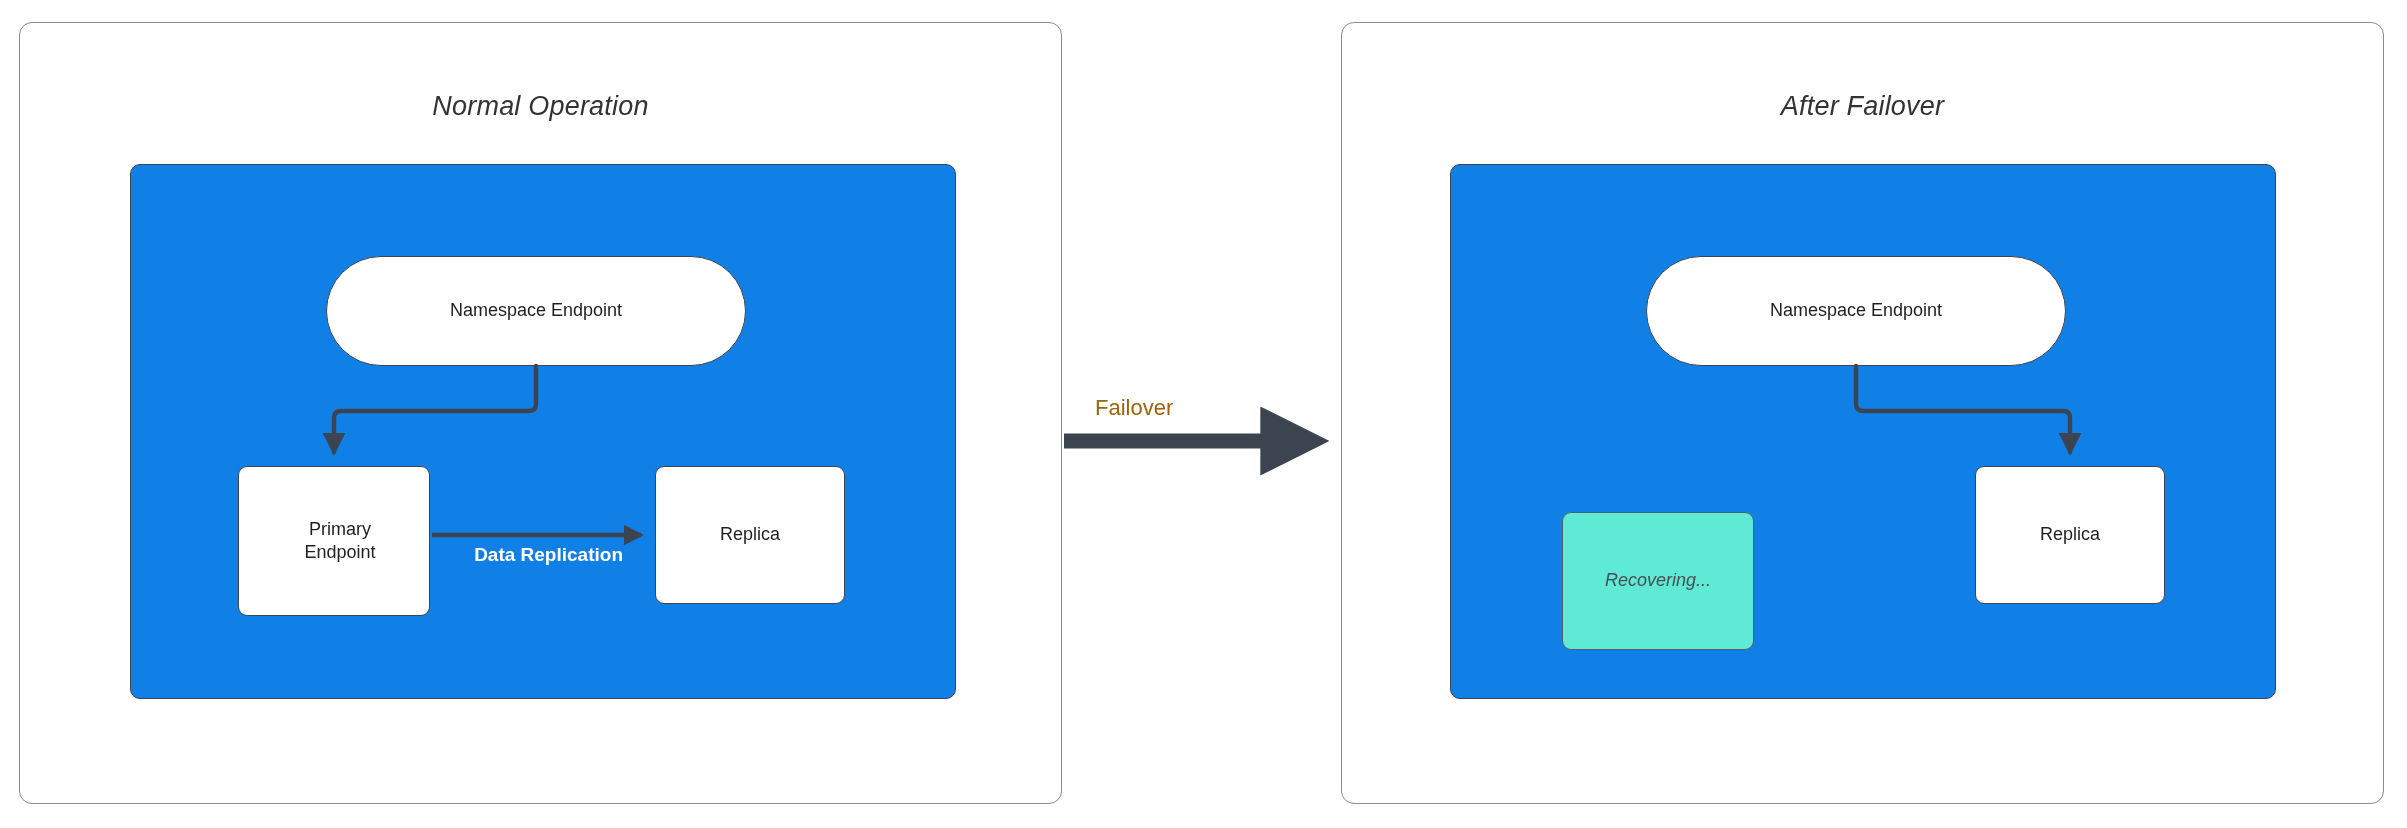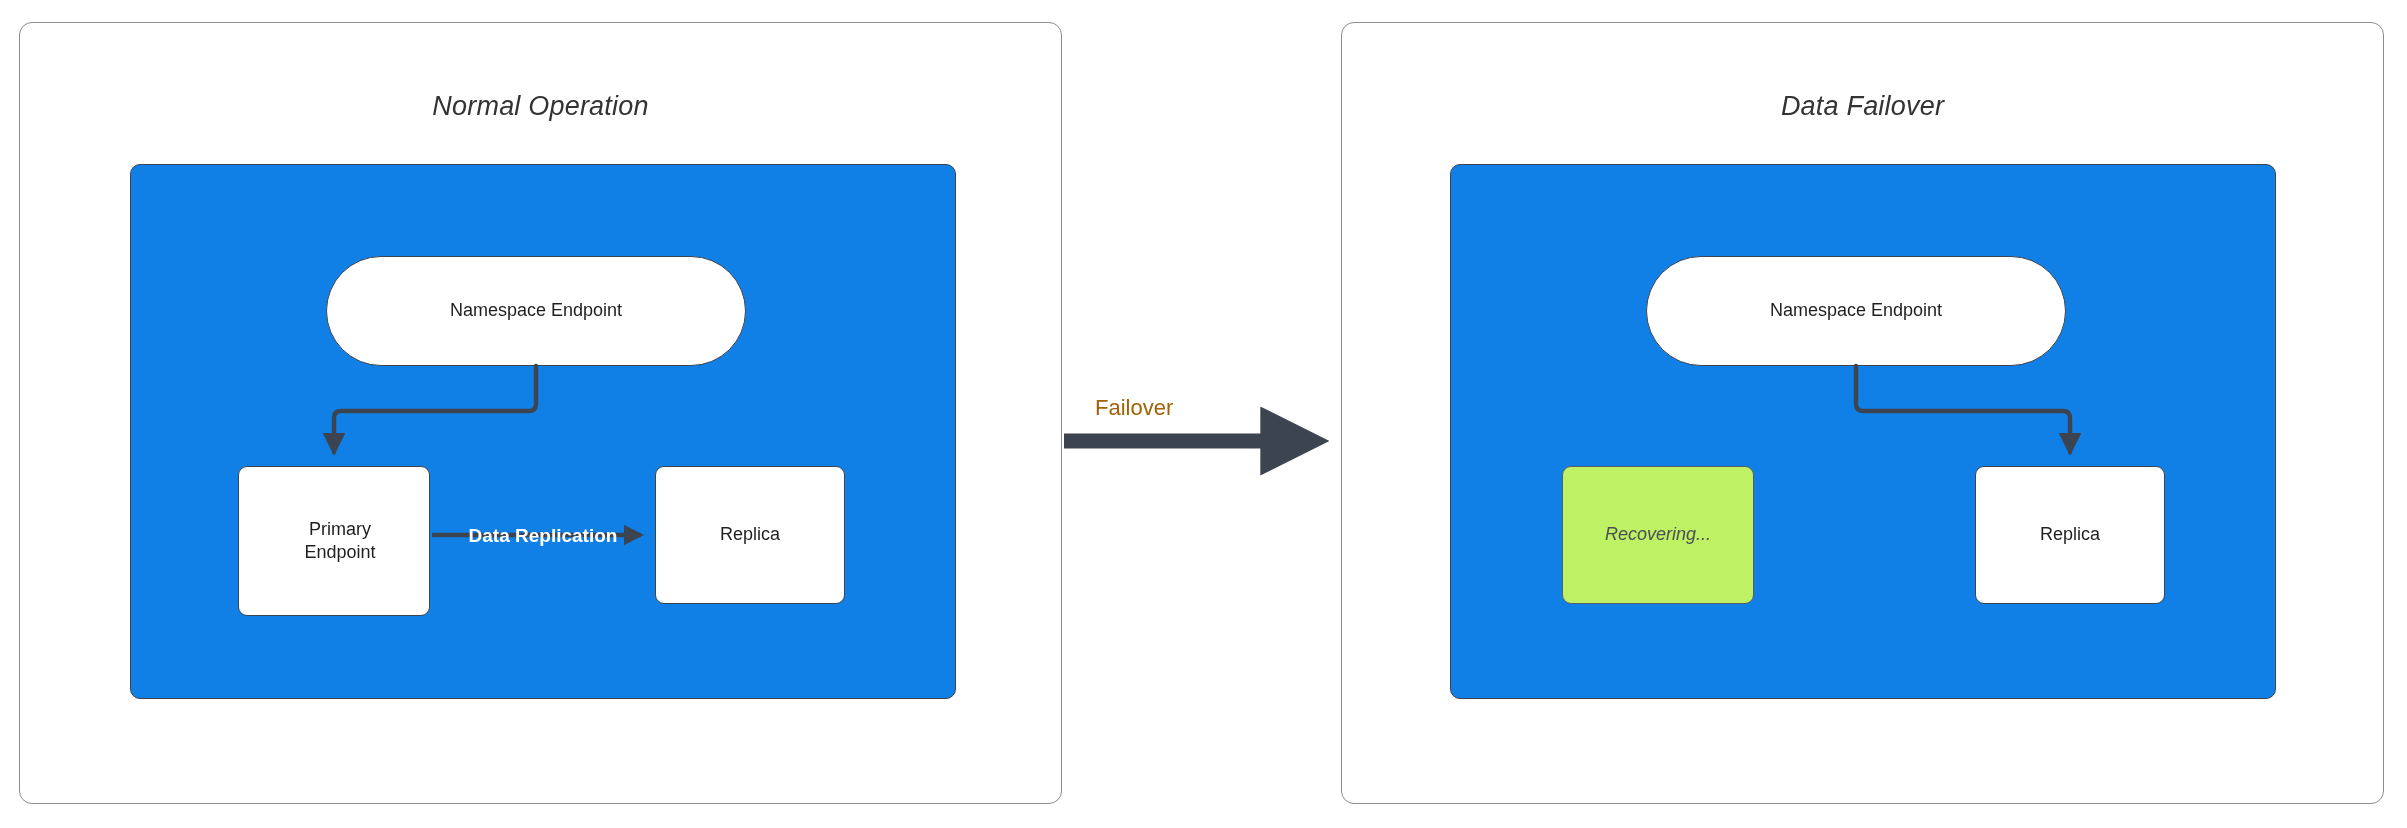--- a/index.html
+++ b/index.html
@@ -69,24 +69,25 @@
     text-align: center;
     color: #1f1f1f;
     font-size: 18px;
     line-height: 1.3;
     background: #ffffff;
     border: 1.7px solid #3b4450;
   }
   .node.pill   { border-radius: 60px; }
   .node.rect   { border-radius: 9px; }
   .node.muted  {
-    background: #bef264;
+    background: #5eead4;
     border: 1.5px solid #555f6b;
     color: #4a4f56;
     font-style: italic;
+    margin-top: 46px;
   }
 
   
   #node-endpoint-left { left: 326px; top: 256px; width: 420px; height: 110px; }
   #node-primary       { left: 238px; top: 466px; width: 192px; height: 150px; padding-left: 12px; }
   #node-replica-left  { left: 655px; top: 466px; width: 190px; height: 138px; }
 
   
   #node-endpoint-right { left: 1646px; top: 256px; width: 420px; height: 110px; }
   #node-recovering     { left: 1562px; top: 466px; width: 192px; height: 138px; }
@@ -103,23 +104,23 @@
   
   .edge-label {
     position: absolute;
     white-space: nowrap;
     font-size: 19px;
     font-weight: bold;
     color: #ffffff;
   }
   #label-data-replication {
     left: 463px;
-    top: 525px;
+    top: 544px;
     width: 160px;
-    text-align: center;
+    text-align: right;
   }
   #label-failover {
     left: 1095px;
     top: 395px;
     width: 200px;
     text-align: left;
     font-size: 22px;
     font-weight: normal;
     color: #a16207;
   }
@@ -144,21 +145,21 @@
       <span>Primary</span><br>
       <span>Endpoint</span>
     </span>
   </div>
 
   <div class="node rect" id="node-replica-left">
     <span>Replica</span>
   </div>
 
   <div class="panel" id="panel-right">
-    <div class="panel-title">Data Failover</div>
+    <div class="panel-title">After Failover</div>
   </div>
 
   <div class="group-box" id="group-right"></div>
 
   <div class="node pill" id="node-endpoint-right">
     <span>Namespace Endpoint</span>
   </div>
 
   <div class="node rect muted" id="node-recovering">
     <span>Recovering...</span>

